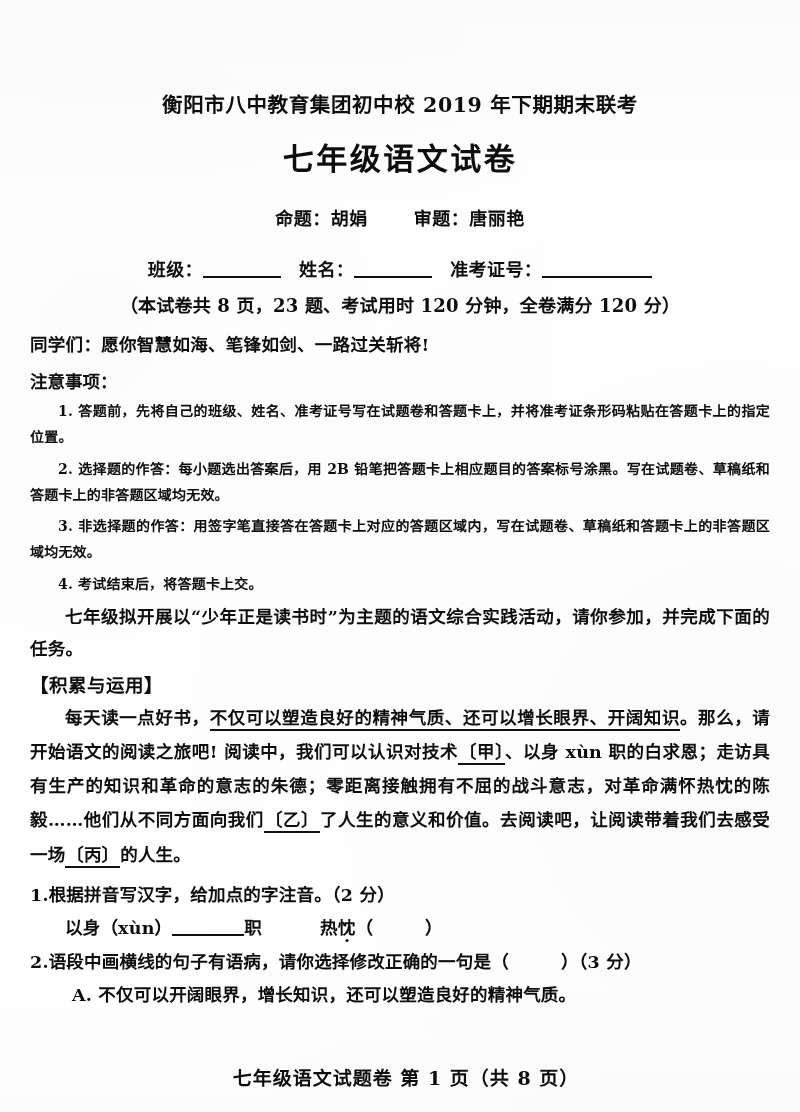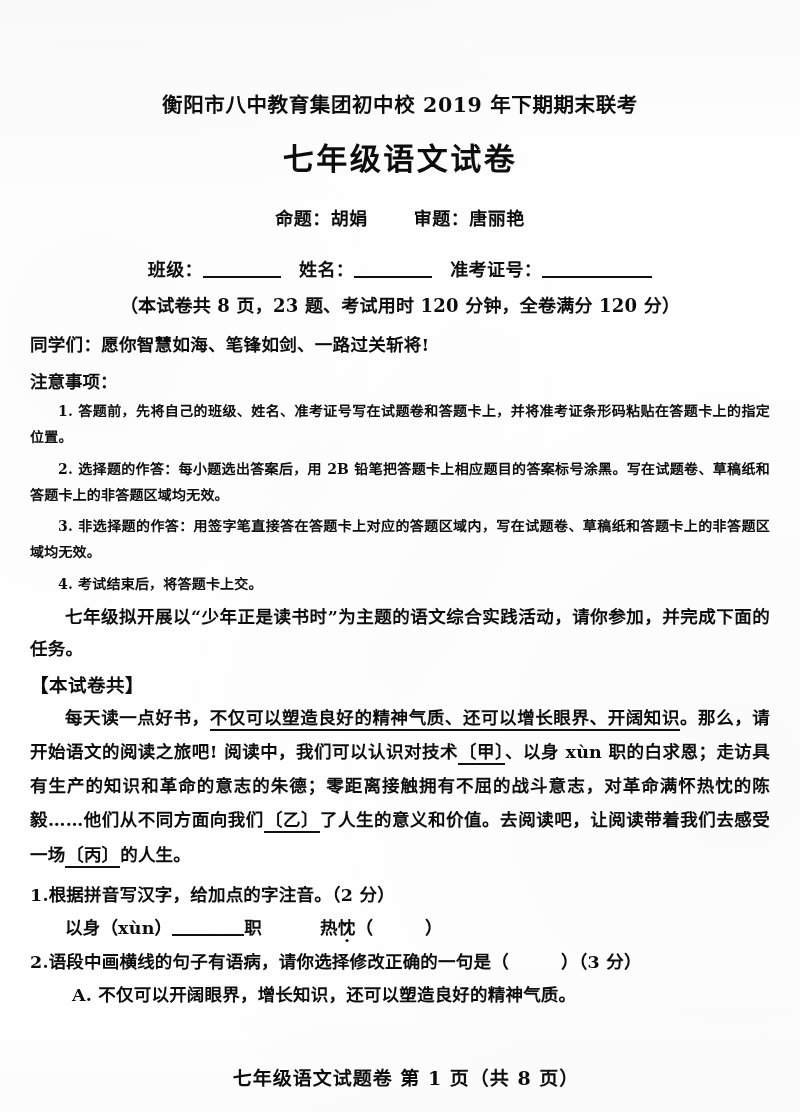--- a/index.html
+++ b/index.html
@@ -270,21 +270,21 @@
     <p class="notice-head">注意事项：</p>
 
     <p class="notice-item">1. 答题前，先将自己的班级、姓名、准考证号写在试题卷和答题卡上，并将准考证条形码粘贴在答题卡上的指定位置。</p>
     <p class="notice-item">2. 选择题的作答：每小题选出答案后，用 2B 铅笔把答题卡上相应题目的答案标号涂黑。写在试题卷、草稿纸和答题卡上的非答题区域均无效。</p>
     <p class="notice-item">3. 非选择题的作答：用签字笔直接答在答题卡上对应的答题区域内，写在试题卷、草稿纸和答题卡上的非答题区域均无效。</p>
     <p class="notice-item">4. 考试结束后，将答题卡上交。</p>
 
 
     <p class="para">七年级拟开展以“少年正是读书时”为主题的语文综合实践活动，请你参加，并完成下面的任务。</p>
 
-    <p class="subsection">【本试卷共】</p>
+    <p class="subsection">【积累与运用】</p>
 
     <p class="passage"><span>每天读一点好书，</span><span class="u">不仅可以塑造良好的精神气质、还可以增长眼界、开阔知识</span><span>。那么，请开始语文的阅读之旅吧! 阅读中，我们可以认识对技术</span><span class="marker">〔甲〕</span><span>、以身 xùn 职的白求恩；走访具有生产的知识和革命的意志的朱德；零距离接触拥有不屈的战斗意志，对革命满怀热忱的陈毅……他们从不同方面向我们</span><span class="marker">〔乙〕</span><span>了人生的意义和价值。去阅读吧，让阅读带着我们去感受一场</span><span class="marker">〔丙〕</span><span>的人生。</span></p>
 
     <p class="question"><span>1.</span><span>根据拼音写汉字，给加点的字注音。（2 分）</span></p>
 
     <p class="answer-line"><span>以身（xùn）</span><span class="fill"></span><span>职</span><span class="gap-m"></span><span class="dotted-char">热忱（</span><span class="paren-gap"></span><span>）</span></p>
 
     <p class="question"><span>2.</span><span>语段中画横线的句子有语病，请你选择修改正确的一句是（</span><span class="paren-gap"></span><span>）（3 分）</span></p>
 
     <p class="option">A. 不仅可以开阔眼界，增长知识，还可以塑造良好的精神气质。</p>

